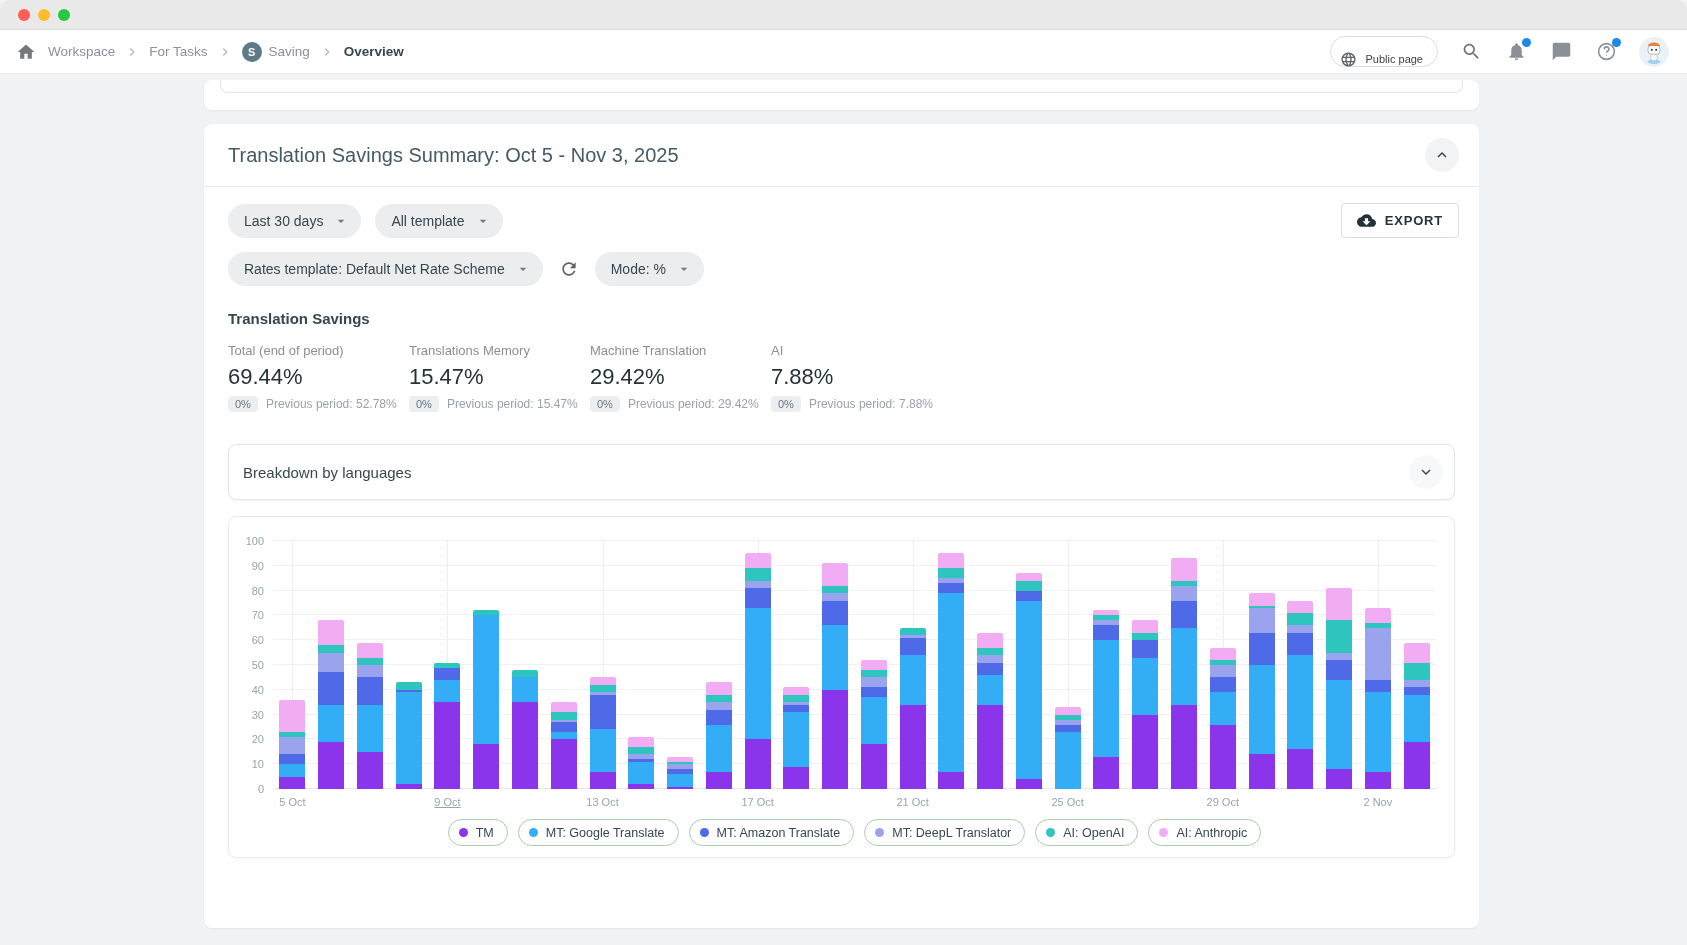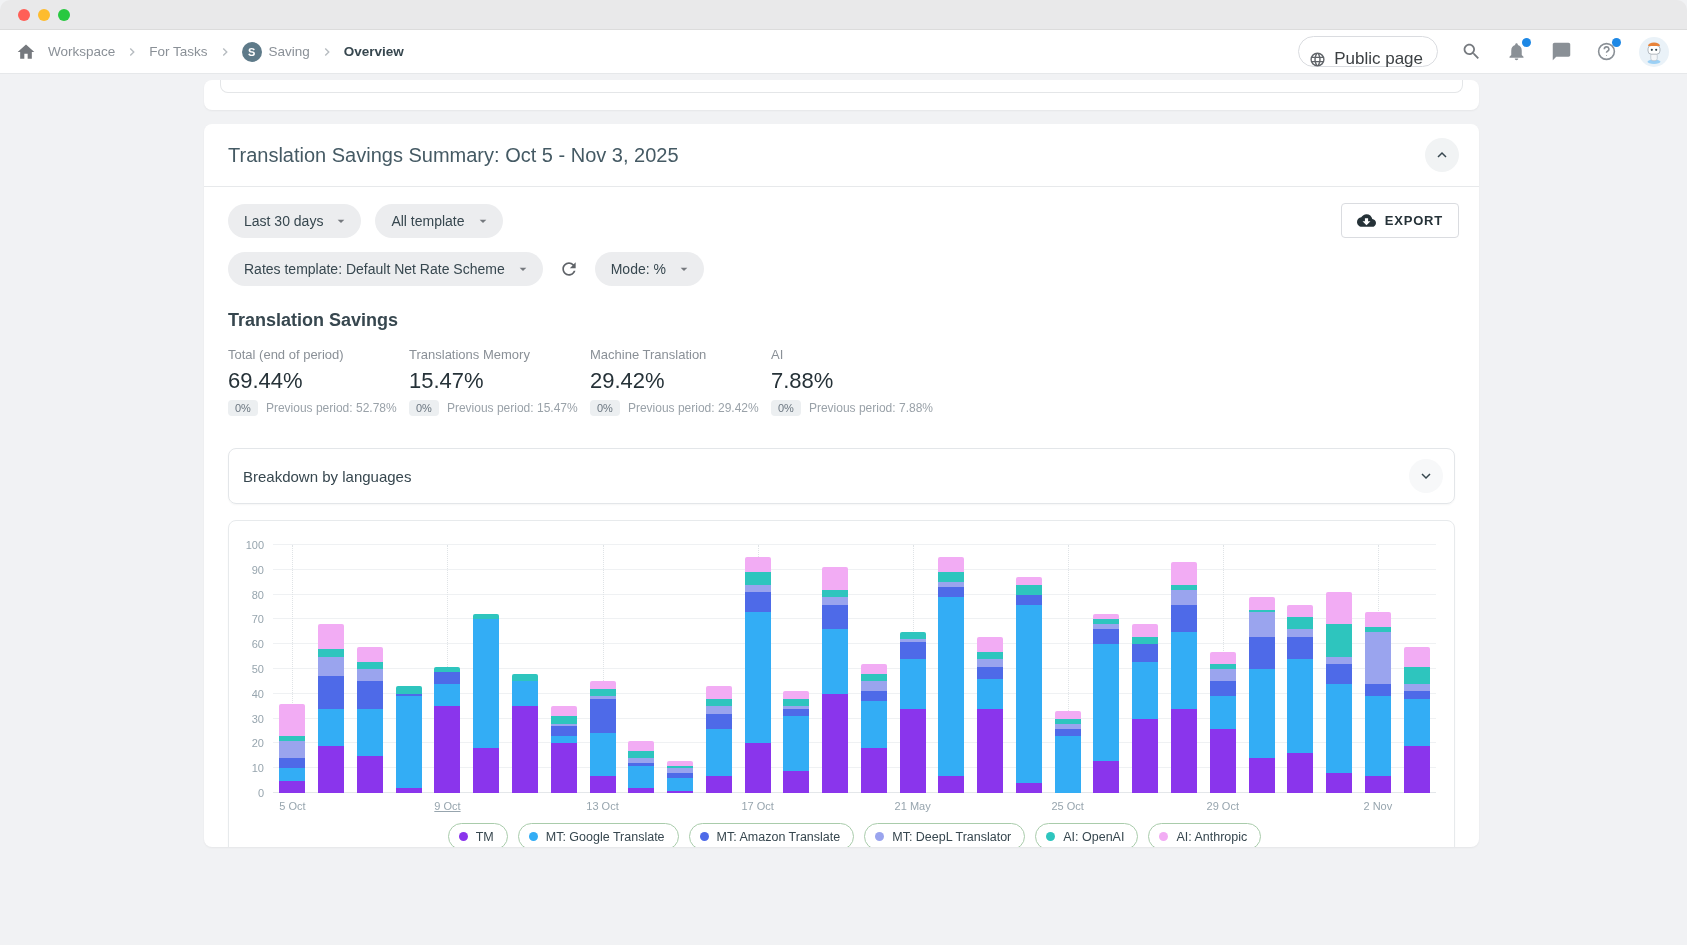--- a/index.html
+++ b/index.html
@@ -23,47 +23,47 @@
   
   .navbar { height:44px; background:#fff; border-bottom:1px solid #E6E8EA; display:flex; align-items:center; justify-content:space-between; padding:0 18px 0 14px; flex:none; }
   .breadcrumb { display:flex; align-items:center; gap:10px; }
   .crumb { font-size:13.5px; color:#8A9097; white-space:nowrap; }
   .crumb.current { color:#37474F; font-weight:700; }
   .crumb-sep { color:#B7BCC1; display:flex; align-items:center; }
   .s-badge { width:20px; height:20px; border-radius:50%; background:#5E7A89; color:#fff; font-size:11px; font-weight:700; display:flex; align-items:center; justify-content:center; margin-right:7px; }
   .crumb-group { display:flex; align-items:center; }
   .nav-right { display:flex; align-items:center; gap:21px; }
   .public-pill { display:flex; align-items:center; gap:8px; border:1px solid #DADCE0; border-radius:16px; height:31px; padding:0 14px 0 9px; background:#fff; cursor:pointer; }
-  .public-pill span { font-size:17px; color:#3C4043;margin-top:15px; }
+  .public-pill span { font-size:11px; color:#3C4043;margin-top:15px; }
   .nav-ic { position:relative; display:flex; align-items:center; justify-content:center; width:24px; height:24px; cursor:pointer; }
   .nav-ic svg { display:block; }
   .blue-dot { position:absolute; top:-2px; right:-3px; width:9px; height:9px; border-radius:50%; background:#1E88E5; }
   .avatar { width:30px; height:30px; border-radius:50%; background:#EAF2F8; display:flex; align-items:center; justify-content:center; overflow:hidden; cursor:pointer; }
 
   
   .content { flex:1; padding:6px 208px 0 204px; overflow:hidden; }
   .partial-card { background:#fff; border-radius:8px; height:30px; box-shadow:0 1px 2px rgba(0,0,0,0.05); padding:0 16px; overflow:hidden; }
   .partial-inner { height:13px; border:1px solid #E4E6E8; border-top:none; border-radius:0 0 8px 8px; }
 
-  .main-card { background:#fff; border-radius:8px; margin-top:14px; height:723px; box-shadow:0 1px 2px rgba(0,0,0,0.05); overflow:hidden; }
+  .main-card { background:#fff; border-radius:8px; margin-top:14px; height:804px; box-shadow:0 1px 2px rgba(0,0,0,0.05); overflow:hidden; }
   .card-header { display:flex; align-items:center; justify-content:space-between; padding:14px 20px 14px 24px; border-bottom:1px solid #E7E9EB; }
   .card-title { font-size:20px; color:#455A64; font-weight:400; }
   .circle-btn { width:34px; height:34px; border-radius:50%; background:#F1F3F4; border:none; display:flex; align-items:center; justify-content:center; cursor:pointer; flex:none; }
 
   .filters { padding:16px 20px 0 24px; }
   .filter-row { display:flex; align-items:center; gap:14px; }
   .filter-row + .filter-row { margin-top:14px; }
   .pill { display:flex; align-items:center; gap:10px; background:#ECEDEF; border-radius:17px; height:34px; padding:0 12px 0 16px; font-size:14px; color:#37474F; cursor:pointer; white-space:nowrap; }
   .export-btn { margin-left:auto; display:flex; align-items:center; gap:9px; background:#fff; border:1px solid #DADCE0; border-radius:4px; height:35px; padding:0 15px; font-size:13px; font-weight:700; letter-spacing:0.8px; color:#263238; cursor:pointer; font-family:"Liberation Sans",sans-serif; }
   .refresh-btn { background:none; border:none; cursor:pointer; display:flex; align-items:center; padding:2px; }
 
   .accordion { margin:28px 24px 0; height:56px; border:1px solid #E3E6E9; border-radius:8px; box-shadow:0 1px 2px rgba(0,0,0,0.04); display:flex; align-items:center; justify-content:space-between; padding:0 11px 0 14px; }
   .accordion-label { font-size:15px; color:#37474F; font-weight:500; }
 
-  .section-heading { margin:24px 24px 0; font-size:18px; font-weight:700; color:#37474F; }
+  .section-heading { margin:24px 24px 0; font-size:15px; font-weight:700; color:#37474F; }
 
   .stats-row { margin:16px 24px 16px; display:flex; }
   .stat { width:181px; flex:none; }
   .stat-label { font-size:13px; color:#8A9097; }
   .stat-value { margin-top:6px; font-size:22px; font-weight:500; color:#263238; }
   .stat-sub { margin-top:6px; display:flex; align-items:center; gap:8px; }
   .delta-chip { background:#ECEFF1; border-radius:4px; padding:2px 7px; font-size:11px; color:#6B7680; }
   .prev-text { font-size:12px; color:#9AA2A9; white-space:nowrap; }
 
   
@@ -321,21 +321,21 @@
             <div class="ylab" style="bottom: 248px;">100</div>
             <div class="vgrid" style="left: 1.66667%;"></div>
             <div class="xlab" style="left: 1.66667%;">5 Oct</div>
             <div class="vgrid" style="left: 15%;"></div>
             <div class="xlab" style="left: 15%; text-decoration: underline;">9 Oct</div>
             <div class="vgrid" style="left: 28.3333%;"></div>
             <div class="xlab" style="left: 28.3333%;">13 Oct</div>
             <div class="vgrid" style="left: 41.6667%;"></div>
             <div class="xlab" style="left: 41.6667%;">17 Oct</div>
             <div class="vgrid" style="left: 55%;"></div>
-            <div class="xlab" style="left: 55%;">21 May</div>
+            <div class="xlab" style="left: 55%;">21 Oct</div>
             <div class="vgrid" style="left: 68.3333%;"></div>
             <div class="xlab" style="left: 68.3333%;">25 Oct</div>
             <div class="vgrid" style="left: 81.6667%;"></div>
             <div class="xlab" style="left: 81.6667%;">29 Oct</div>
             <div class="vgrid" style="left: 95%;"></div>
             <div class="xlab" style="left: 95%;">2 Nov</div>
             <div class="bars">
               <div class="bar-col">
                 <div class="bar">
                   <div class="seg" style="height: 12.4px; background: rgb(138, 53, 236);"></div>

